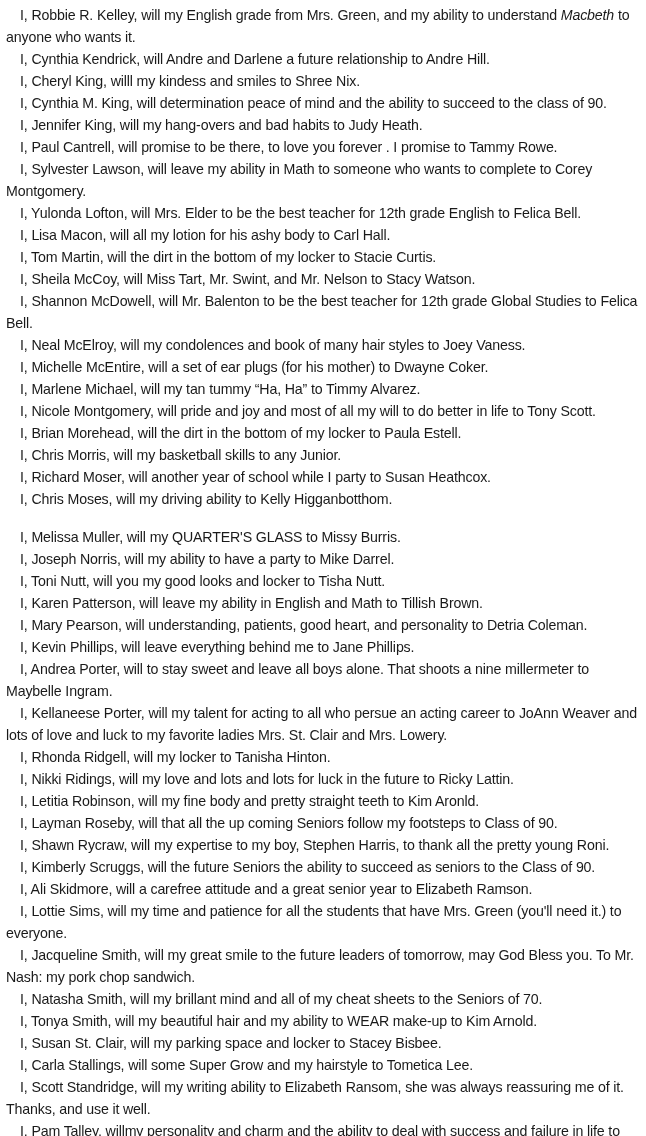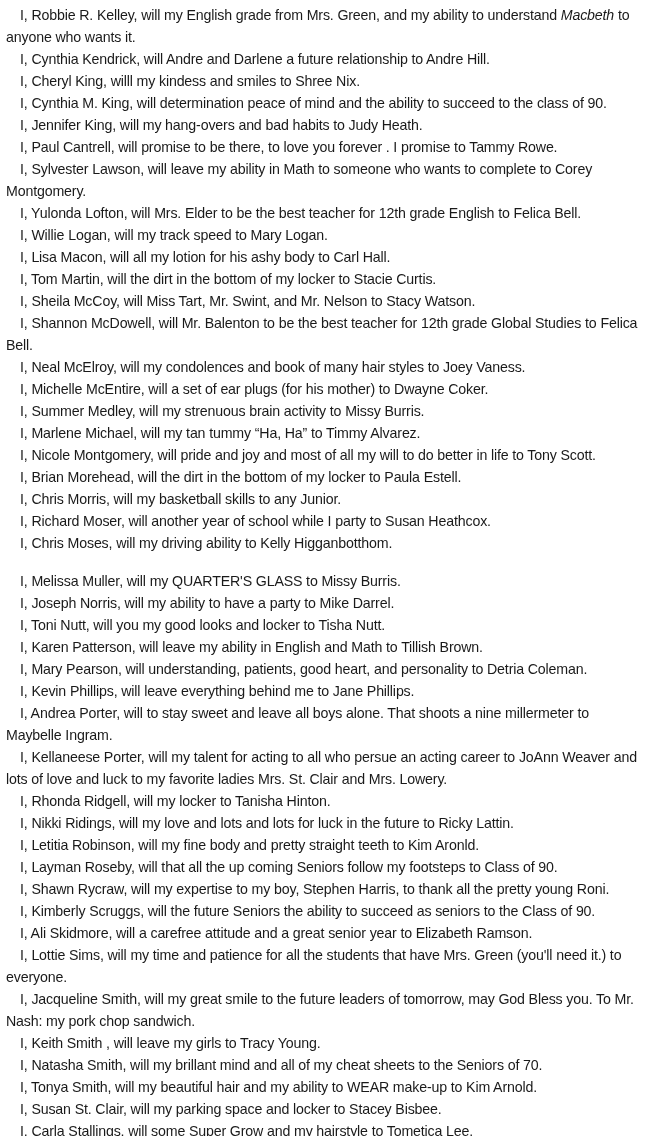--- a/index.html
+++ b/index.html
@@ -36,28 +36,26 @@
 <div class="page">
   <div class="entries" id="entries">
       <p class="entry"><span>I, Robbie R. Kelley, will my English grade from Mrs. Green, and my ability to understand </span><em>Macbeth</em><span> to anyone who wants it.</span></p>
       <p class="entry"><span>I, Cynthia Kendrick, will Andre and Darlene a future relationship to Andre Hill.</span></p>
       <p class="entry"><span>I, Cheryl King, willl my kindess and smiles to Shree Nix.</span></p>
       <p class="entry"><span>I, Cynthia M. King, will determination peace of mind and the ability to succeed to the class of 90.</span></p>
       <p class="entry"><span>I, Jennifer King, will my hang-overs and bad habits to Judy Heath.</span></p>
       <p class="entry"><span>I, Paul Cantrell, will promise to be there, to love you forever . I promise to Tammy Rowe.</span></p>
       <p class="entry"><span>I, Sylvester Lawson, will leave my ability in Math to someone who wants to complete to Corey Montgomery.</span></p>
       <p class="entry"><span>I, Yulonda Lofton, will Mrs. Elder to be the best teacher for 12th grade English to Felica Bell.</span></p>
-      <p class="entry"><span>I, Willie Logan, will my track speed to Mary Logan.</span></p>
       <p class="entry"><span>I, Lisa Macon, will all my lotion for his ashy body to Carl Hall.</span></p>
       <p class="entry"><span>I, Tom Martin, will the dirt in the bottom of my locker to Stacie Curtis.</span></p>
       <p class="entry"><span>I, Sheila McCoy, will Miss Tart, Mr. Swint, and Mr. Nelson to Stacy Watson.</span></p>
       <p class="entry"><span>I, Shannon McDowell, will Mr. Balenton to be the best teacher for 12th grade Global Studies to Felica Bell.</span></p>
       <p class="entry"><span>I, Neal McElroy, will my condolences and book of many hair styles to Joey Vaness.</span></p>
       <p class="entry"><span>I, Michelle McEntire, will a set of ear plugs (for his mother) to Dwayne Coker.</span></p>
-      <p class="entry"><span>I, Summer Medley, will my strenuous brain activity to Missy Burris.</span></p>
       <p class="entry"><span>I, Marlene Michael, will my tan tummy “Ha, Ha” to Timmy Alvarez.</span></p>
       <p class="entry"><span>I, Nicole Montgomery, will pride and joy and most of all my will to do better in life to Tony Scott.</span></p>
       <p class="entry"><span>I, Brian Morehead, will the dirt in the bottom of my locker to Paula Estell.</span></p>
       <p class="entry"><span>I, Chris Morris, will my basketball skills to any Junior.</span></p>
       <p class="entry"><span>I, Richard Moser, will another year of school while I party to Susan Heathcox.</span></p>
       <p class="entry"><span>I, Chris Moses, will my driving ability to Kelly Higganbotthom.</span></p>
       <p class="entry gap"><span>I, Melissa Muller, will my QUARTER'S GLASS to Missy Burris.</span></p>
       <p class="entry"><span>I, Joseph Norris, will my ability to have a party to Mike Darrel.</span></p>
       <p class="entry"><span>I, Toni Nutt, will you my good looks and locker to Tisha Nutt.</span></p>
       <p class="entry"><span>I, Karen Patterson, will leave my ability in English and Math to Tillish Brown.</span></p>
@@ -67,21 +65,20 @@
       <p class="entry"><span>I, Kellaneese Porter, will my talent for acting to all who persue an acting career to JoAnn Weaver and lots of love and luck to my favorite ladies Mrs. St. Clair and Mrs. Lowery.</span></p>
       <p class="entry"><span>I, Rhonda Ridgell, will my locker to Tanisha Hinton.</span></p>
       <p class="entry"><span>I, Nikki Ridings, will my love and lots and lots for luck in the future to Ricky Lattin.</span></p>
       <p class="entry"><span>I, Letitia Robinson, will my fine body and pretty straight teeth to Kim Aronld.</span></p>
       <p class="entry"><span>I, Layman Roseby, will that all the up coming Seniors follow my footsteps to Class of 90.</span></p>
       <p class="entry"><span>I, Shawn Rycraw, will my expertise to my boy, Stephen Harris, to thank all the pretty young Roni.</span></p>
       <p class="entry"><span>I, Kimberly Scruggs, will the future Seniors the ability to succeed as seniors to the Class of 90.</span></p>
       <p class="entry"><span>I, Ali Skidmore, will a carefree attitude and a great senior year to Elizabeth Ramson.</span></p>
       <p class="entry"><span>I, Lottie Sims, will my time and patience for all the students that have Mrs. Green (you'll need it.) to everyone.</span></p>
       <p class="entry"><span>I, Jacqueline Smith, will my great smile to the future leaders of tomorrow, may God Bless you. To Mr. Nash: my pork chop sandwich.</span></p>
-      <p class="entry"><span>I, Keith Smith , will leave my girls to Tracy Young.</span></p>
       <p class="entry"><span>I, Natasha Smith, will my brillant mind and all of my cheat sheets to the Seniors of 70.</span></p>
       <p class="entry"><span>I, Tonya Smith, will my beautiful hair and my ability to WEAR make-up to Kim Arnold.</span></p>
       <p class="entry"><span>I, Susan St. Clair, will my parking space and locker to Stacey Bisbee.</span></p>
       <p class="entry"><span>I, Carla Stallings, will some Super Grow and my hairstyle to Tometica Lee.</span></p>
       <p class="entry"><span>I, Scott Standridge, will my writing ability to Elizabeth Ransom, she was always reassuring me of it. Thanks, and use it well.</span></p>
       <p class="entry"><span>I, Pam Talley, willmy personality and charm and the ability to deal with success and failure in life to Andrea Hood.</span></p>
     </div>
 </div>
 
 </body></html>

